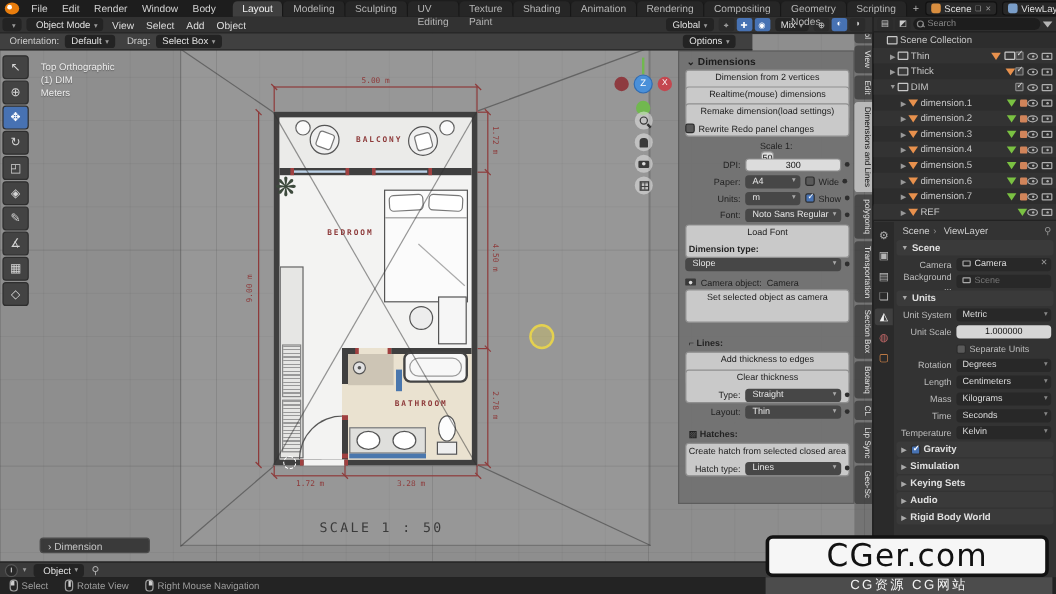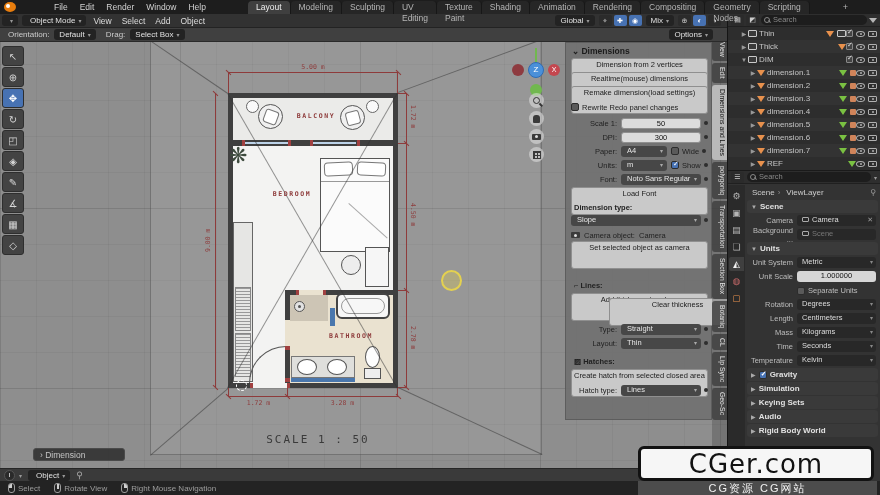--- a/index.html
+++ b/index.html
@@ -1,20 +1,20 @@
 <!DOCTYPE html>
 <html><head>
 <meta charset="utf-8">
 <style>
   * { margin:0; padding:0; box-sizing:border-box; }
   html,body { background:#111; }
   .screen{ position:relative; width:880px; height:495px; overflow:hidden;
     font-family:"Liberation Sans",sans-serif; font-size:9px; color:#ccc; background:#1d1d1d;}
   
-  .topbar{position:absolute;left:0;top:0;width:880px;height:14px;background:#1d1d1d;display:flex;align-items:center;z-index:40;gap:28px;}
+  .topbar{position:absolute;left:0;top:0;width:880px;height:14px;background:#1d1d1d;display:flex;align-items:center;z-index:40;}
   .blogo{width:12px;height:10px;margin:0 4px 0 4px;border-radius:50%;background:#e87d0d;position:relative;flex:none;}
   .blogo:after{content:"";position:absolute;left:2px;top:2px;width:4px;height:4px;border-radius:50%;background:#fff;}
   .menu-item{padding:0 6px;height:14px;line-height:14px;color:#d2d2d2;font-size:8.5px;cursor:default;}
   .ws-tabs{display:flex;margin-left:8px;height:14px;align-items:flex-end;}
   .ws-tab{padding:1px 8px;height:13px;line-height:11px;font-size:8.5px;color:#b5b5b5;background:#262626;border-right:1px solid #171717;border-radius:4px 4px 0 0;}
   .ws-tab.active{background:#3f3f3f;color:#f0f0f0;}
   .ws-add{padding:1px 5px;color:#b5b5b5;}
   .top-right{margin-left:auto;display:flex;align-items:center;gap:4px;padding-right:4px;}
   .pill{display:flex;align-items:center;gap:3px;background:#282828;border:1px solid #111;border-radius:3px;height:12px;padding:0 4px;font-size:8px;color:#ddd;}
   .pill .mini{width:8px;height:8px;border-radius:2px;background:#555;display:inline-block;}
@@ -22,21 +22,21 @@
   .mini.photo{background:#7a9ec9;}
   
   .vph{position:absolute;left:0;top:14px;width:727px;height:14px;background:#323232;display:flex;align-items:center;z-index:30;border-bottom:1px solid #232323;}
   .hdd{display:flex;align-items:center;background:#232323;border-radius:3px;height:11px;padding:0 5px;margin:0 2px;font-size:8px;color:#e0e0e0;gap:3px;}
   .hdd .caret{font-size:6px;color:#999;}
   .hmenu{padding:0 5px;font-size:8.5px;color:#ddd;}
   .vph-right{margin-left:auto;display:flex;align-items:center;gap:2px;padding-right:6px;}
   .icbtn{width:13px;height:11px;background:#2b2b2b;border-radius:2px;display:flex;align-items:center;justify-content:center;font-size:7px;color:#ccc;}
   .icbtn.blue{background:#4772b3;color:#fff;}
   
-  .tset{position:absolute;left:0;top:28px;width:727px;height:14px;background:#404040;display:flex;align-items:center;z-index:30;border-bottom:1px solid #2a2a2a;text-align:center;}
+  .tset{position:absolute;left:0;top:28px;width:627px;height:14px;background:#404040;display:flex;align-items:center;z-index:30;border-bottom:1px solid #2a2a2a;text-align:center;}
   .tset .lbl{font-size:8px;color:#ccc;margin:0 3px 0 8px;}
   
   .viewport{position:absolute;left:0;top:28px;width:727px;height:440px;background:#8e8e8e;overflow:hidden;
     background-image:
       linear-gradient(rgba(0,0,0,0.08) 1px, transparent 1px),
       linear-gradient(90deg, rgba(0,0,0,0.08) 1px, transparent 1px),
       linear-gradient(rgba(0,0,0,0.045) 1px, transparent 1px),
       linear-gradient(90deg, rgba(0,0,0,0.045) 1px, transparent 1px);
     background-size:180px 180px,180px 180px,36px 36px,36px 36px;}
   .ovl{position:absolute;left:34px;top:22px;color:#ededed;font-size:8px;line-height:11px;text-shadow:0 1px 1px rgba(0,0,0,.35);}
@@ -151,21 +151,21 @@
 
 <div class="screen">
 
   <div class="topbar">
     <span class="blogo"></span>
     <span id="menus" style="display:flex;">
         <span class="menu-item">File</span>
         <span class="menu-item">Edit</span>
         <span class="menu-item">Render</span>
         <span class="menu-item">Window</span>
-        <span class="menu-item">Help</span>
+        <span class="menu-item">Body</span>
       </span>
     <span class="ws-tabs" id="workspaces">
         <span class="ws-tab active">Layout</span>
         <span class="ws-tab">Modeling</span>
         <span class="ws-tab">Sculpting</span>
         <span class="ws-tab">UV Editing</span>
         <span class="ws-tab">Texture Paint</span>
         <span class="ws-tab">Shading</span>
         <span class="ws-tab">Animation</span>
         <span class="ws-tab">Rendering</span>
@@ -234,20 +234,25 @@
         <span>Select Box</span>
         <span class="caret">▾</span>
       </span>
     <span style="margin-left:auto;margin-right:14px;" class="hdd">
         <span>Options</span>
         <span class="caret">▾</span>
       </span>
   </div>
 
   <div class="viewport">
+    <div class="ovl">
+      <div>Top Orthographic</div>
+      <div>(1) DIM</div>
+      <div>Meters</div>
+    </div>
 
     <div class="camframe"></div>
     <div id="guides">
         <div class="vline" style="left: 228px; top: 65px; width: 340.5px; transform: rotate(60.06deg); z-index: 4;"></div>
         <div class="vline" style="left: 398px; top: 65px; width: 340.5px; transform: rotate(119.94deg); z-index: 4;"></div>
         <div class="vline" style="left: 150px; top: 12px; width: 94.3px; transform: rotate(34.2deg); z-index: 4;"></div>
         <div class="vline" style="left: 542px; top: 12px; width: 153.4px; transform: rotate(159.8deg); z-index: 4;"></div>
         <div class="vline" style="left: 150px; top: 427px; width: 102.8px; transform: rotate(-40.7deg); z-index: 4;"></div>
         <div class="vline" style="left: 542px; top: 427px; width: 158.8px; transform: rotate(-155.05deg); z-index: 4;"></div>
       </div>
@@ -383,21 +388,21 @@
       <div class="ntitle">⌄ <span>Dimensions</span></div>
       <div class="nbtn" style="top:15px;">Dimension from 2 vertices</div>
       <div class="nbtn" style="top:29px;">Realtime(mouse) dimensions</div>
       <div class="nbtn" style="top:43px;">Remake dimension(load settings)</div>
       <div class="nrow" style="top:58px;">
         <span class="ncheck">
             <span class="cb"></span>
             <span style="color:#222;font-size:7.5px;">Rewrite Redo panel changes</span>
           </span>
       </div>
-      <div class="nrow" style="top:74px;">
+      <div class="nrow" style="top:74px;flex-direction:column;">
         <span class="nlabel">Scale 1:</span>
         <span class="nfield light">50</span>
         <span class="adot"></span>
       </div>
       <div class="nrow" style="top:88px;">
         <span class="nlabel">DPI:</span>
         <span class="nfield light">300</span>
         <span class="adot"></span>
       </div>
       <div class="nrow" style="top:102px;">
@@ -429,21 +434,21 @@
         <span class="ndd">Slope</span>
         <span class="adot"></span>
       </div>
       <div class="nrow" style="top:186px;">
         <span class="i-cam" style="flex:none;margin-right:4px;"></span>
         <span style="color:#222;font-size:7.5px;"><span>Camera object:</span>&nbsp;&nbsp;<span>Camera</span></span>
       </div>
       <div class="nbtn" style="top:198px;">Set selected object as camera</div>
       <div class="nsec" style="top:238px;">⌐ <span>Lines:</span></div>
       <div class="nbtn" style="top:250px;">Add thickness to edges</div>
-      <div class="nbtn" style="top:255px;margin-left:38px;">Clear thickness</div>
+      <div class="nbtn" style="top:265px;">Clear thickness</div>
       <div class="nrow" style="top:280px;">
         <span class="nlabel">Type:</span>
         <span class="ndd">Straight</span>
         <span class="adot"></span>
       </div>
       <div class="nrow" style="top:294px;">
         <span class="nlabel">Layout:</span>
         <span class="ndd">Thin</span>
         <span class="adot"></span>
       </div>
@@ -485,20 +490,27 @@
     </div>
 
   <div class="outliner">
     <div class="ohead">
       <span class="icbtn">▤</span>
       <span class="icbtn">◩</span>
       <span class="search" title="Search">Search</span>
       <span class="funnel"></span>
     </div>
     <div id="outliner-rows">
+        <div class="orow" style="padding-left: 3px;">
+          <span class="oarrow"></span>
+          <span class="oicon ic-coll"></span>
+          <span class="oname">Scene Collection</span>
+          <span class="orights"></span>
+          <span class="orights" style="margin-left: auto;"></span>
+        </div>
         <div class="orow" style="padding-left: 12px;">
           <span class="oarrow">▶</span>
           <span class="oicon ic-coll"></span>
           <span class="oname">Thin</span>
           <span class="orights">
             <span class="tri"></span>
             <span class="ic-coll"></span>
           </span>
           <span class="orights" style="margin-left: auto;">
             <span class="ocheck"></span>

